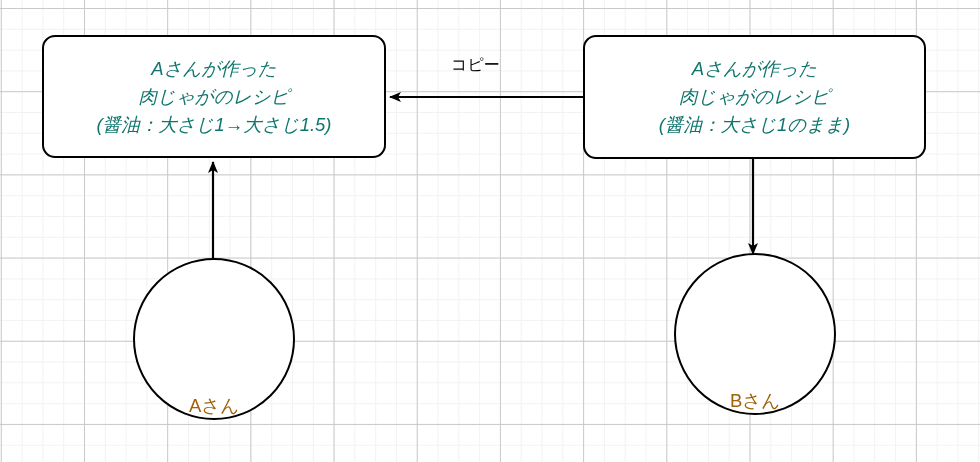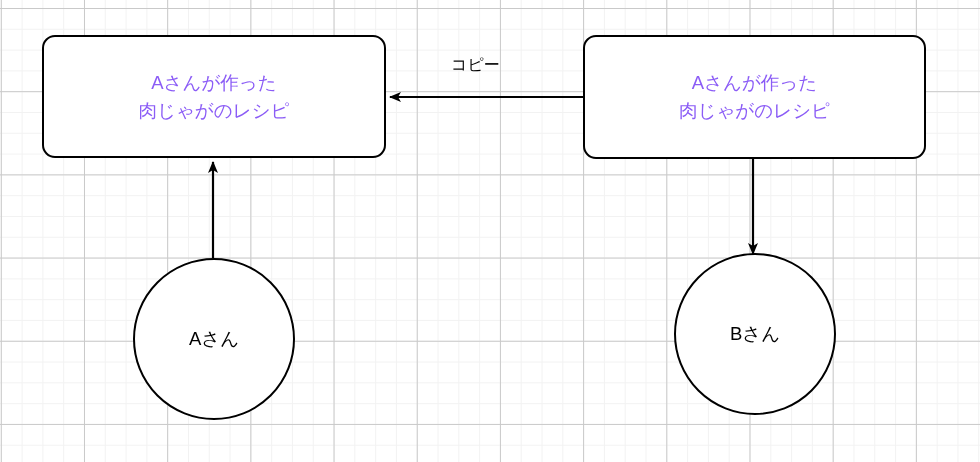--- a/index.html
+++ b/index.html
@@ -35,33 +35,34 @@
     position: absolute;
     box-sizing: border-box;
     border: 2px solid #000000;
     border-radius: 13px;
     background: #ffffff;
     display: flex;
     flex-direction: column;
     align-items: center;
     justify-content: center;
     text-align: center;
-    color: #8b5cf6;
+    color: #0f766e;
+    font-style: italic;
   }
   .node-circle {
     position: absolute;
     box-sizing: border-box;
     border: 2px solid #000000;
     border-radius: 50%;
     background: #ffffff;
     display: flex;
-    align-items: center;
+    align-items: flex-end;
     justify-content: center;
     text-align: center;
-    color: #000000;
+    color: #a16207;
   }
   .box-line {
     display: block;
     font-size: 18.5px;
     line-height: 28px;
     white-space: nowrap;
     letter-spacing: 0px;
   }
   .circle-label {
     font-size: 18.5px;
@@ -99,25 +100,27 @@
     <line x1="583" y1="97" x2="390" y2="97" stroke="#000000" stroke-width="2.2" marker-end="url(#arrowhead)"></line>
 
     <line x1="213" y1="258" x2="213" y2="162" stroke="#000000" stroke-width="2.2" marker-end="url(#arrowhead)"></line>
 
     <line x1="753" y1="158" x2="753" y2="254" stroke="#000000" stroke-width="2.2" marker-end="url(#arrowhead)"></line>
   </svg>
 
   <div class="node-box" style="left:42px; top:35px; width:344px; height:123px;">
     <span class="box-line">Aさんが作った</span>
     <span class="box-line">肉じゃがのレシピ</span>
+    <span class="box-line">(醤油：大さじ1→大さじ1.5)</span>
   </div>
 
   <div class="node-box" style="left:583px; top:35px; width:343px; height:124px;">
     <span class="box-line">Aさんが作った</span>
     <span class="box-line">肉じゃがのレシピ</span>
+    <span class="box-line">(醤油：大さじ1のまま)</span>
   </div>
 
   <div class="node-circle" style="left:133px; top:258px; width:162px; height:162px;">
     <span class="circle-label">Aさん</span>
   </div>
 
   <div class="node-circle" style="left:674px; top:253px; width:162px; height:162px;">
     <span class="circle-label">Bさん</span>
   </div>
 

